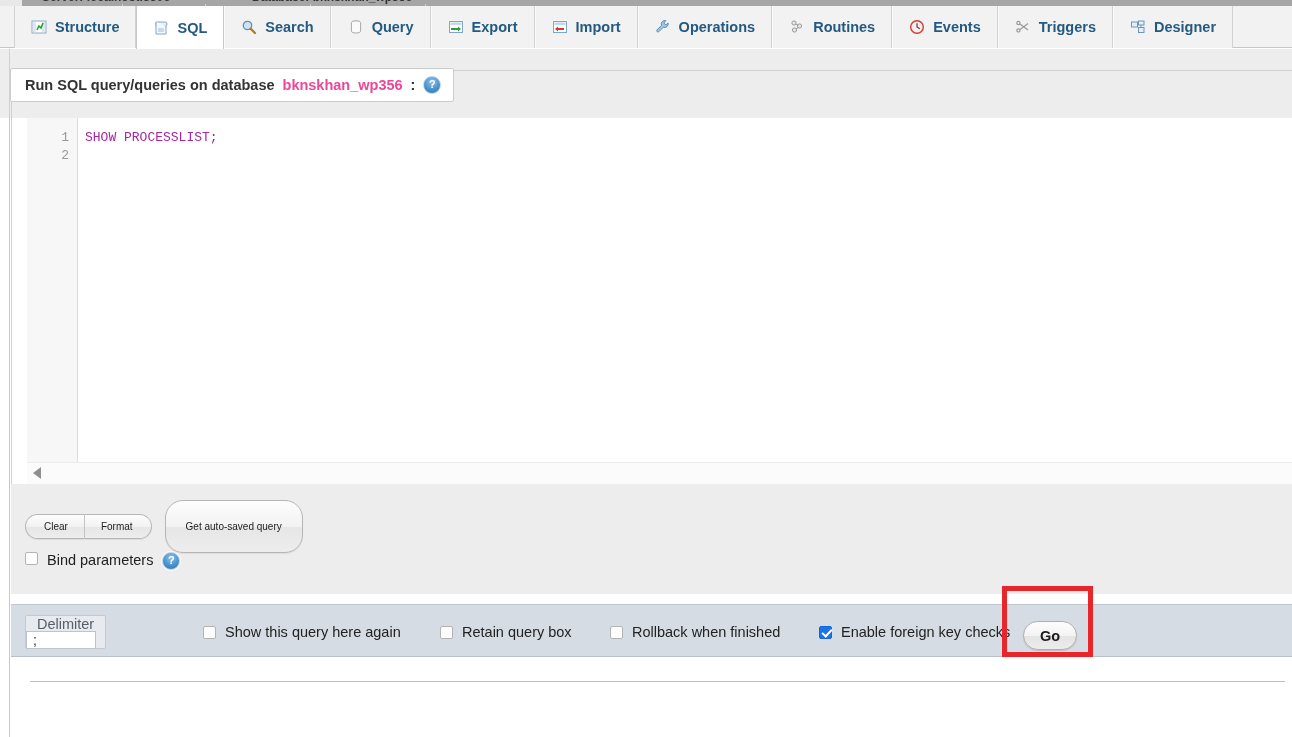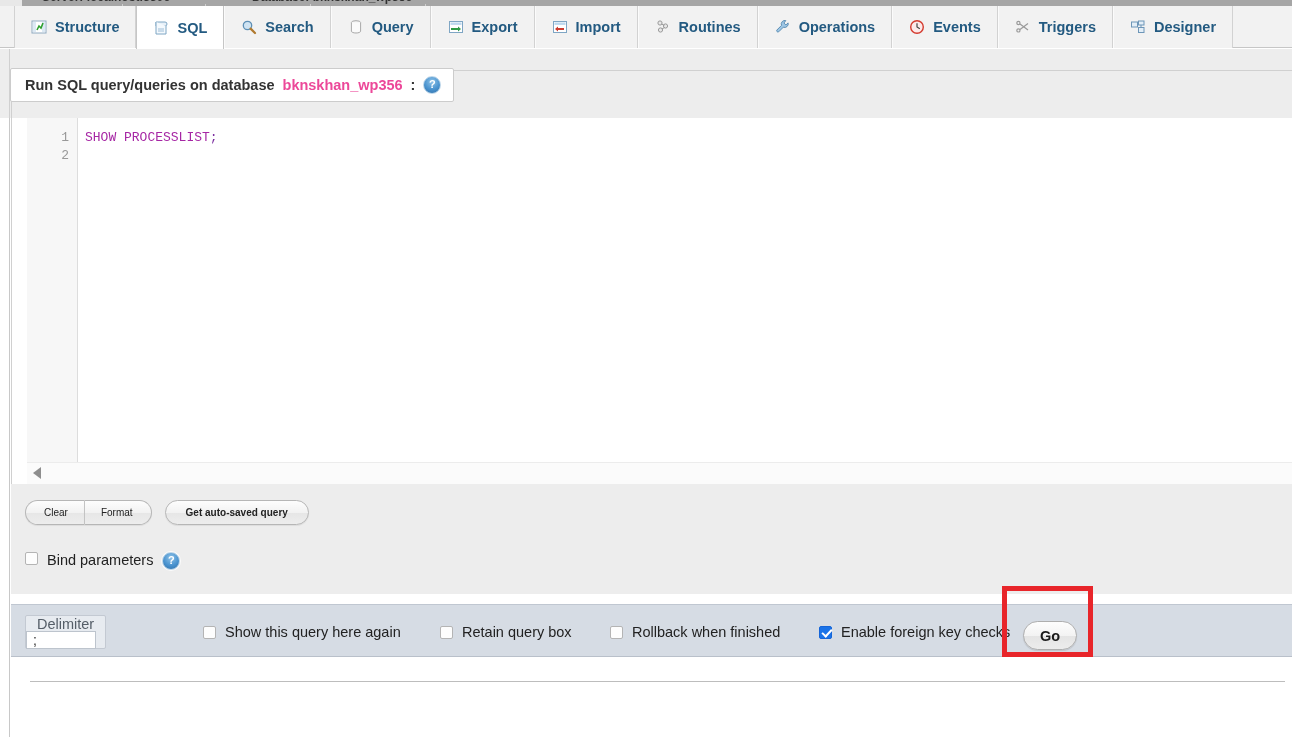--- a/index.html
+++ b/index.html
@@ -245,21 +245,21 @@
   .btn-group .btn:first-child {
     border-radius: 16px 0 0 16px;
     border-right: none;
     padding-left: 18px;
   }
   .btn-group .btn:last-child {
     border-radius: 0 16px 16px 0;
     border-left: 1px solid #c3c3c3;
     padding-right: 18px;
   }
-  .btn.single { border-radius: 18px; padding: 6px 20px; font-weight: bold; }
+  .btn.single { border-radius: 18px; padding: 20px 20px; }
 
   .bind-row {
     position: absolute;
     left: 25px; top: 552px;
     display: flex;
     align-items: flex-start;
     gap: 9px;
   }
   .cb {
     width: 13px; height: 13px;
@@ -440,32 +440,32 @@
           <span class="ticon"><svg viewBox="0 0 16 16" width="16" height="16">
               <rect x="1.5" y="2.5" width="13" height="11" fill="#fff" stroke="#7fa6c4"></rect>
               <rect x="2.5" y="3.5" width="11" height="2.4" fill="#bcd8ee"></rect>
               <path d="M12 10 h-8" stroke="#cc3a2e" stroke-width="2"></path>
               <path d="M6 7.6 L3 10 L6 12.4 z" fill="#cc3a2e"></path>
             </svg></span>
           <span class="tlabel">Import</span>
         </div>
         <div class="tab">
           <span class="ticon"><svg viewBox="0 0 16 16" width="16" height="16">
+              <path d="M10.8 1.6 a3.6 3.6 0 0 0-4.3 4.8 L1.9 11 a1.3 1.3 0 0 0 1.8 1.8 l4.6-4.6 a3.6 3.6 0 0 0 4.8-4.3 L10.9 6 L8.9 4 z" fill="#9ec6e4" stroke="#5d8fb5"></path>
+            </svg></span>
+          <span class="tlabel">Operations</span>
+        </div>
+        <div class="tab">
+          <span class="ticon"><svg viewBox="0 0 16 16" width="16" height="16">
               <circle cx="5" cy="4" r="2.1" fill="#e8e8e8" stroke="#9a9a9a"></circle>
               <circle cx="10.5" cy="7" r="2.1" fill="#e8e8e8" stroke="#9a9a9a"></circle>
               <circle cx="5.5" cy="11" r="2.1" fill="#e8e8e8" stroke="#9a9a9a"></circle>
               <path d="M6.4 5.1 L9.3 6.3 M9.4 8.6 L6.9 10" stroke="#9a9a9a"></path>
             </svg></span>
           <span class="tlabel">Routines</span>
-        </div>
-        <div class="tab">
-          <span class="ticon"><svg viewBox="0 0 16 16" width="16" height="16">
-              <path d="M10.8 1.6 a3.6 3.6 0 0 0-4.3 4.8 L1.9 11 a1.3 1.3 0 0 0 1.8 1.8 l4.6-4.6 a3.6 3.6 0 0 0 4.8-4.3 L10.9 6 L8.9 4 z" fill="#9ec6e4" stroke="#5d8fb5"></path>
-            </svg></span>
-          <span class="tlabel">Operations</span>
         </div>
         <div class="tab">
           <span class="ticon"><svg viewBox="0 0 16 16" width="16" height="16">
               <circle cx="8" cy="8" r="6.3" fill="#fdeaea" stroke="#d43b2f" stroke-width="1.4"></circle>
               <path d="M8 4.3 V8 L10.8 9.8" stroke="#444" stroke-width="1.2" fill="none"></path>
             </svg></span>
           <span class="tlabel">Events</span>
         </div>
         <div class="tab">
           <span class="ticon"><svg viewBox="0 0 16 16" width="16" height="16">

